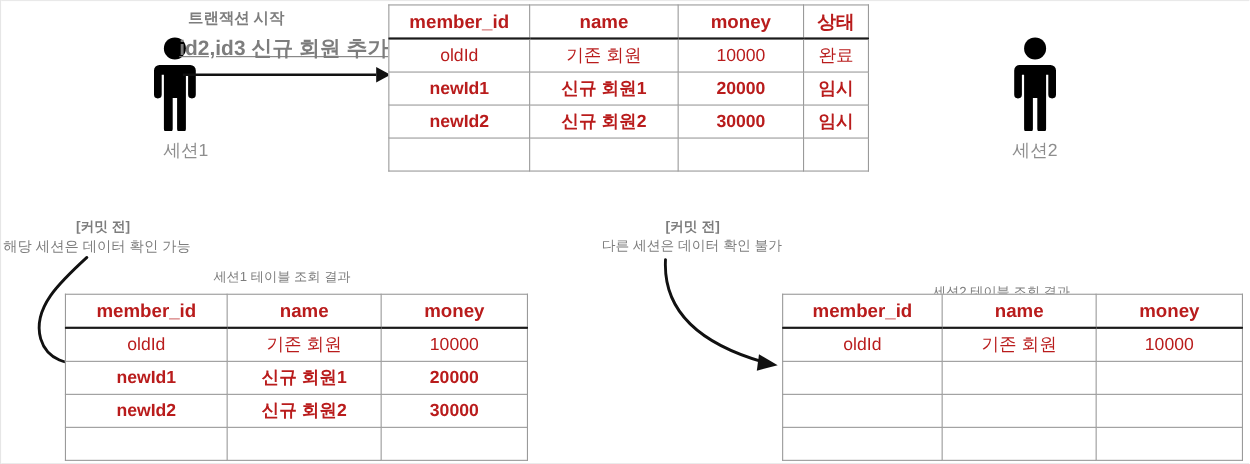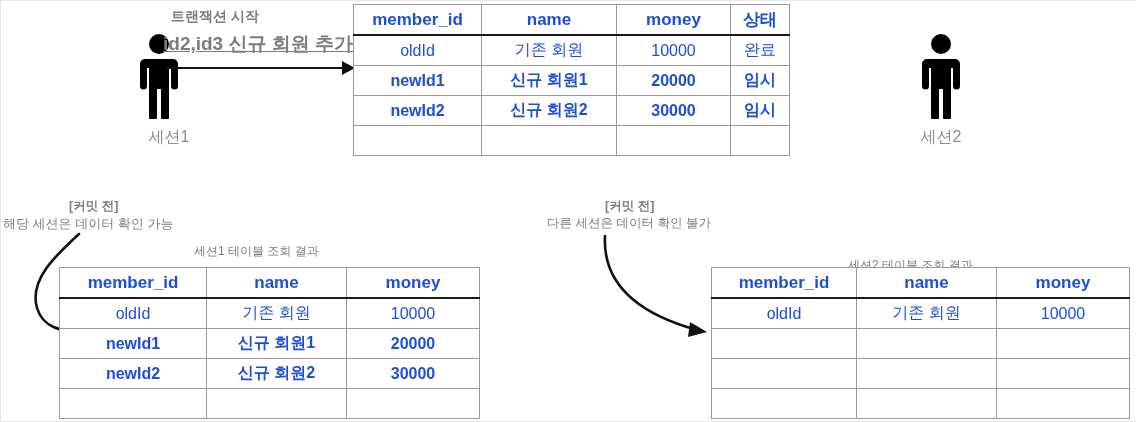--- a/index.html
+++ b/index.html
@@ -31,21 +31,21 @@
   
   .dtable {
     position: absolute;
     border-collapse: collapse;
     table-layout: fixed;
     background: #fff;
   }
   .dtable td {
     border: 1px solid #9a9a9a;
     text-align: center;
-    color: #1d4ed8;
+    color: #b91c1c;
     padding: 0;
     white-space: nowrap;
     overflow: hidden;
   }
   .dtable .hdr td {
     font-weight: bold;
     border-bottom: 2px solid #1a1a1a;
   }
   .dtable tr.bold td { font-weight: bold; }
   .dtable tr.empty td { color: transparent; }
@@ -81,21 +81,21 @@
   }
 
   
   .lbl {
     position: absolute;
     color: #7d7d7d;
     white-space: nowrap;
   }
   .lbl.b { font-weight: bold; }
 
-  #arrow-label-1 { left: 170px; top: 8px;  font-size: 14px; font-weight: bold; }
+  #arrow-label-1 { left: 170px; top: 8px;  font-size: 14px; font-weight: bold; font-family: Liberation Serif, serif; }
   #arrow-label-2 { left: 162px; top: 31px; font-size: 19px; font-weight: bold; text-decoration: underline; }
   #session1-label { left: 108px; top: 127px; }
   #session2-label { left: 880px; top: 127px; }
 
   #note-left-1  { left: 68px;  top: 198px; font-size: 12.5px; font-weight: bold; }
   #note-left-2  { left: 2px;   top: 215px; font-size: 13px; }
   #note-right-1 { left: 604px; top: 198px; font-size: 12.5px; font-weight: bold; }
   #note-right-2 { left: 546px; top: 215px; font-size: 12.5px; }
 
   #cap-left  { left: 193px; top: 243px; font-size: 12px; }

